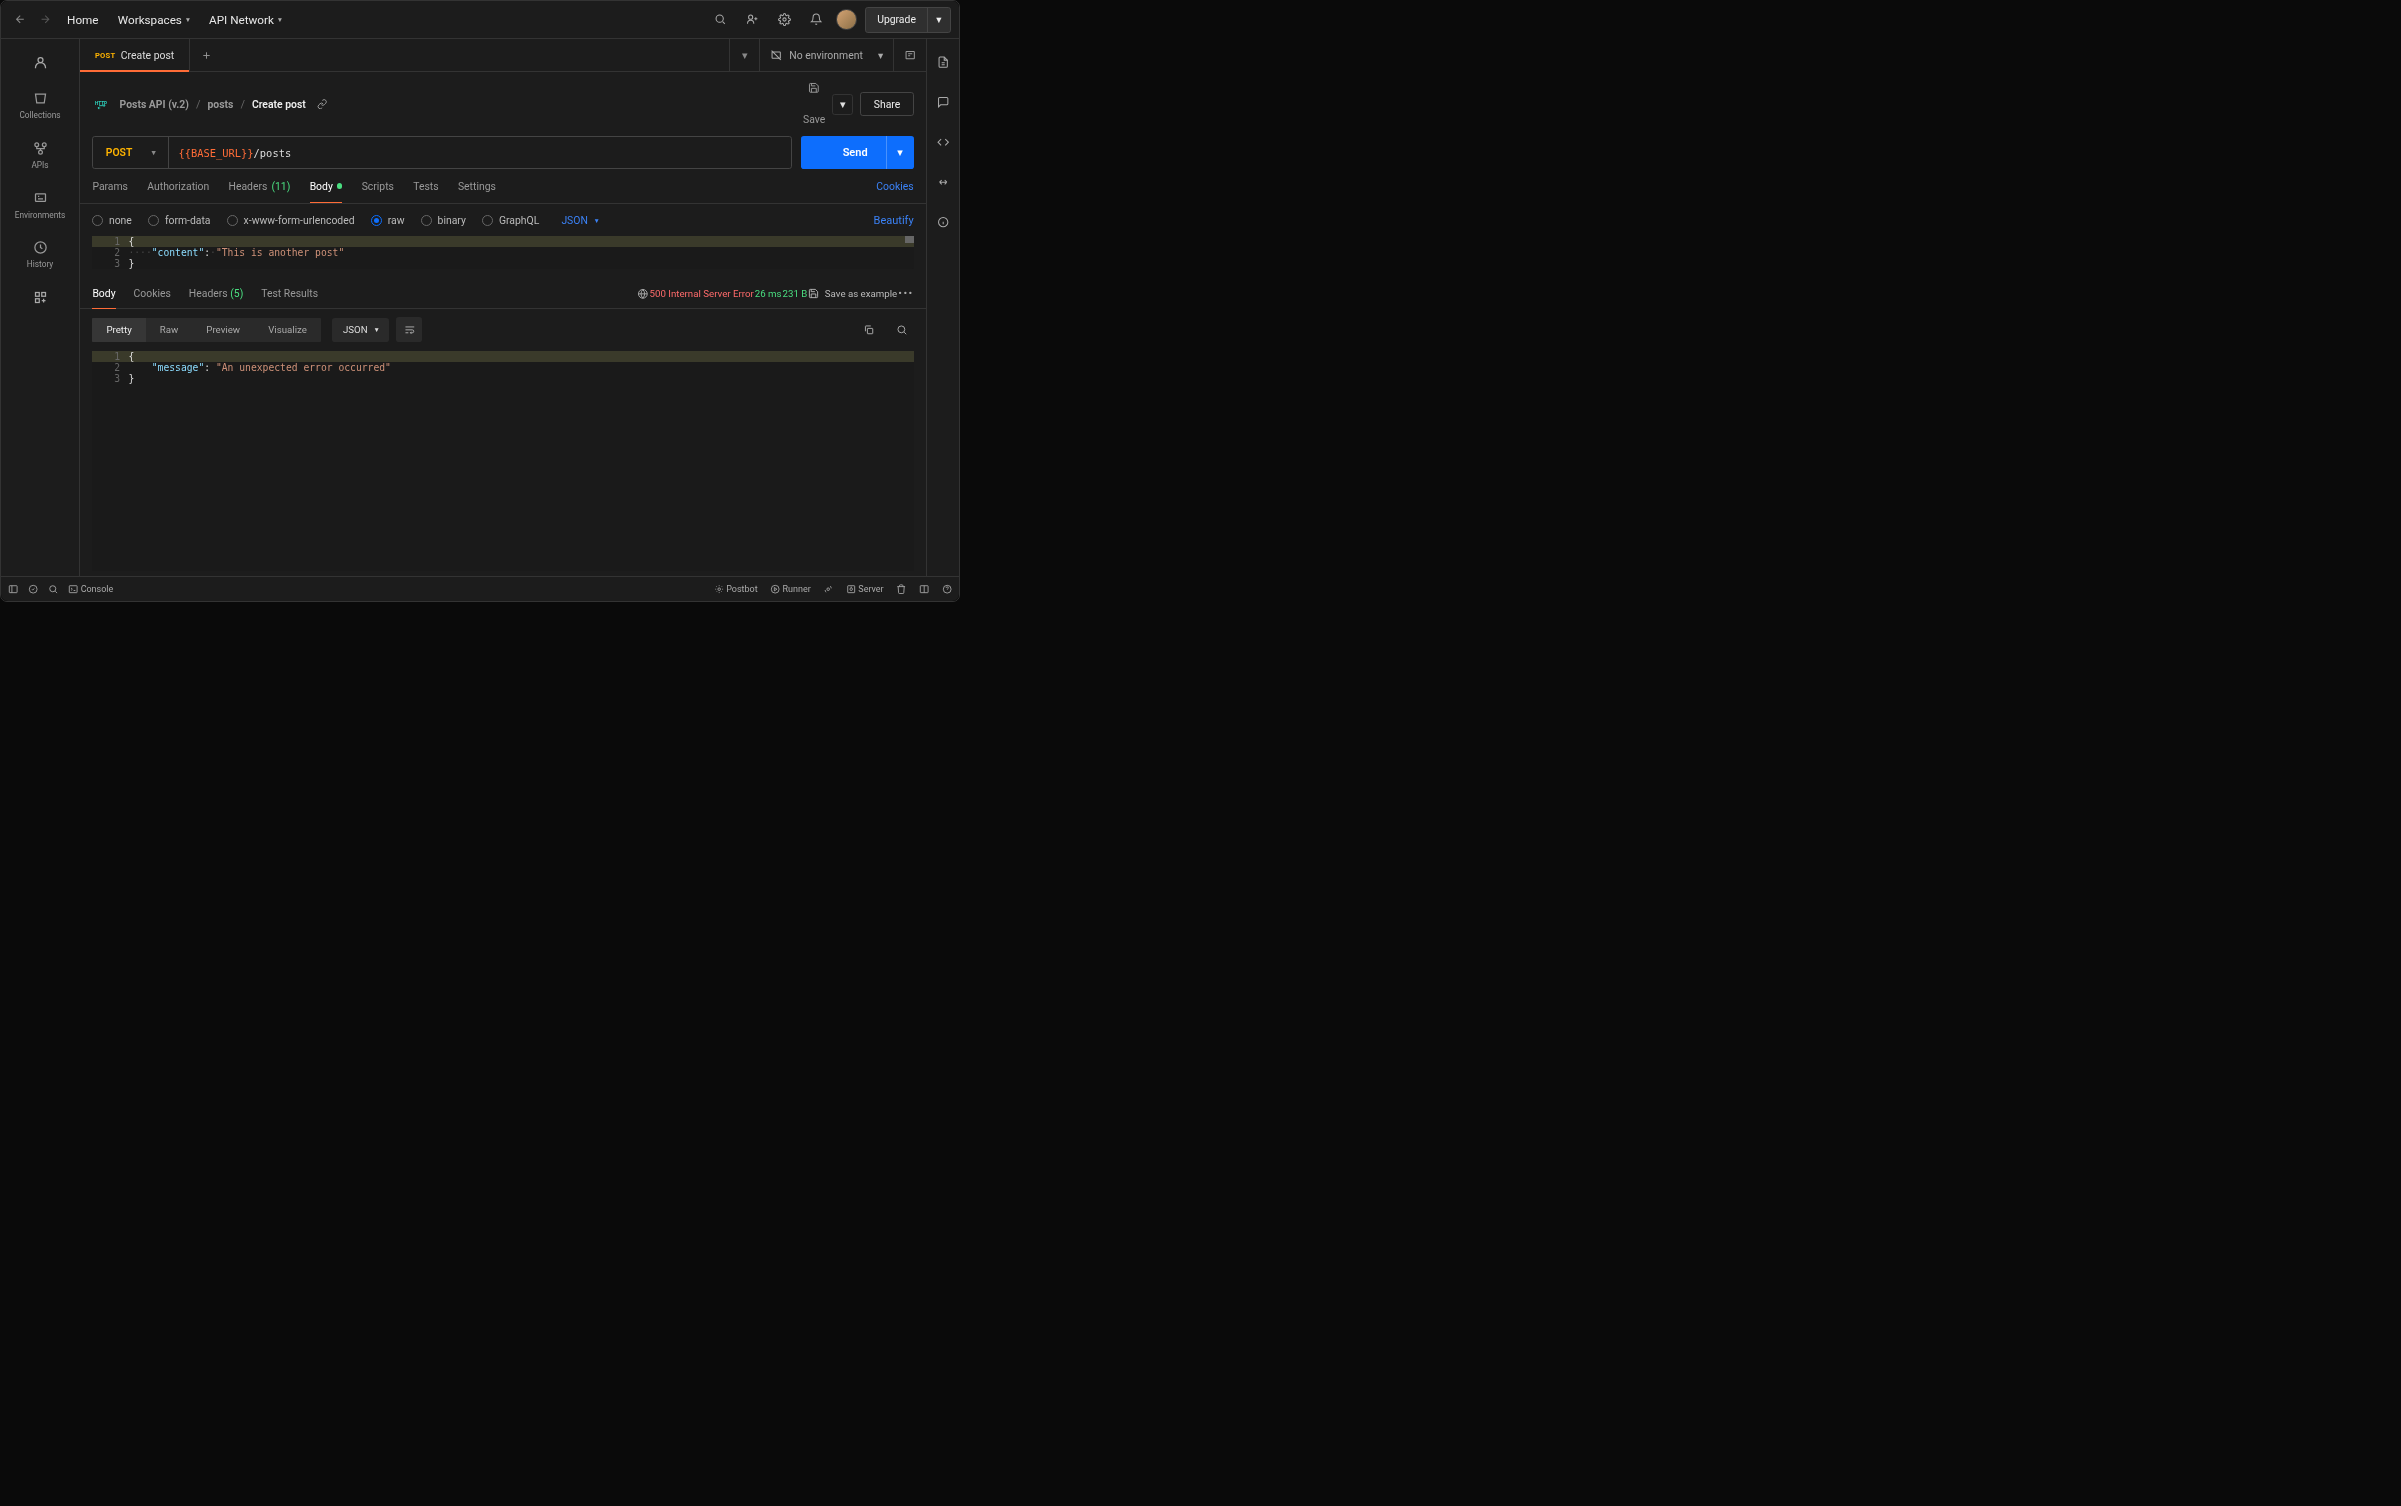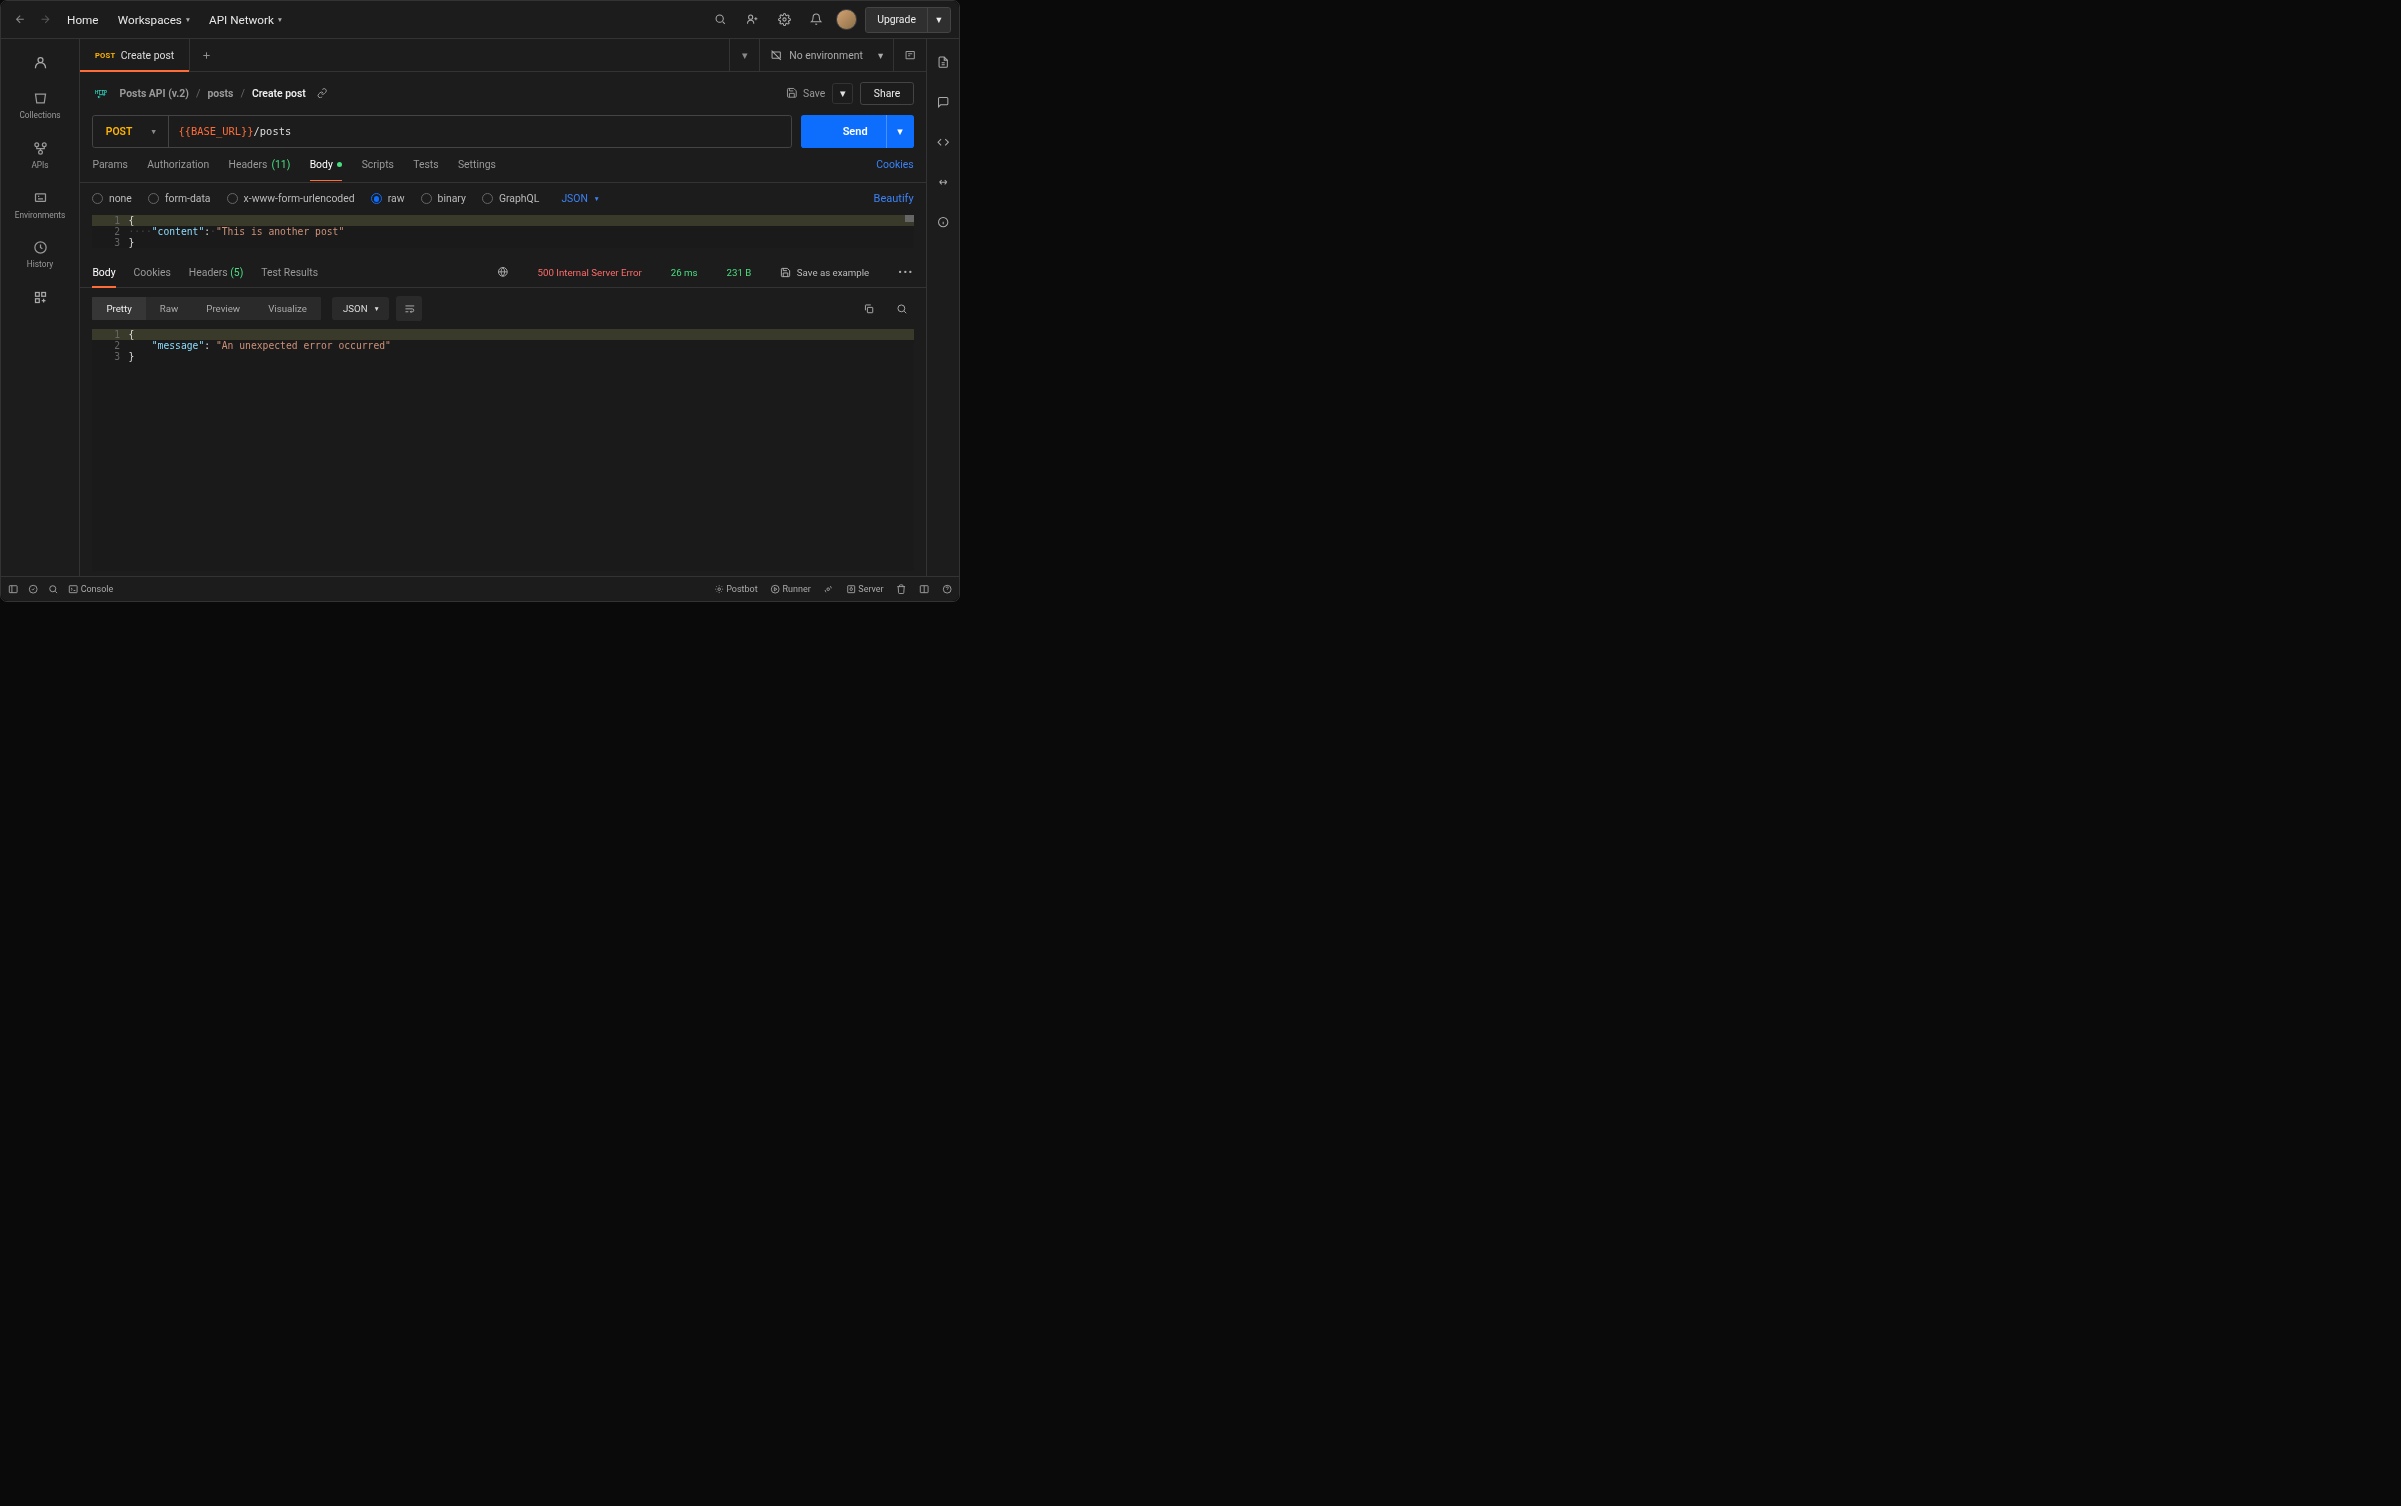--- a/index.html
+++ b/index.html
@@ -72,21 +72,21 @@
 .env-box .chev { margin-left: 8.3px; }
 .env-extra { width: 33px; display: flex; align-items: center; justify-content: center; border-left: 0.7px solid #333; color: #999; }
 
 
 .crumb-row { display: flex; align-items: center; padding: 9.7px 12.4px; gap: 7px; }
 .http-badge { font-size: 7px; font-weight: 700; color: #2dd4bf; border: 0.7px solid transparent; padding: 0.7px 2.1px; }
 .crumb { color: #999; font-size: 10.4px; font-weight: bold; }
 .crumb.strong { color: #eee; font-weight: 600; }
 .crumb-sep { color: #666; }
 .crumb-actions { margin-left: auto; display: flex; align-items: center; gap: 7px; }
-.save-group { display: flex; align-items: center; gap: 5px; color: #999; font-size: 10.4px; cursor: pointer; }
+.save-group { display: flex; align-items: center; gap: 20px; color: #999; font-size: 10.4px; cursor: pointer; flex-direction: column; }
 .save-caret { border: 0.7px solid #333; border-radius: 2.8px; width: 21px; height: 21px; display:flex; align-items:center; justify-content:center; }
 .share-btn { border: 0.7px solid #444; border-radius: 2.8px; padding: 4.1px 12.4px; font-size: 10.4px; color: #eee; cursor: pointer; }
 
 
 .url-row { display: flex; padding: 0 12.4px; gap: 8.3px; }
 .url-bar { flex: 1; display: flex; border: 0.7px solid #444; border-radius: 2.8px; height: 33px; overflow: hidden; }
 .method-select { display: flex; align-items: center; gap: 19.3px; padding: 0 12.4px; border-right: 0.7px solid #444; color: #ffb400; font-weight: 600; font-size: 10.4px; cursor: pointer; }
 .url-input { flex: 1; display: flex; align-items: center; padding: 0 9.7px; font-family: Menlo, monospace; font-size: 10.4px; }
 .url-var { color: #ff6c37; }
 .url-path { color: #ddd; }
@@ -123,21 +123,21 @@
 .tok-str { color: #ce9178; }
 .tok-ws { color: #444; }
 .editor .scroll-ind { position: absolute; right: 0; top: 0; width: 8.3px; height: 7px; background: #666; }
 
 
 .resp-section { margin-top: 9.7px; display: flex; flex-direction: column; flex: 1; }
 .resp-tabs { display: flex; align-items: center; padding: 0 12.4px; gap: 18px; height: 30px; border-bottom: 0.7px solid #333; }
 .resp-tab { color: #999; font-size: 10.4px; cursor: pointer; position: relative; padding-bottom: 8.3px; padding-top: 8.3px; }
 .resp-tab.active { color: #fff; }
 .resp-tab.active::after { content: ""; position: absolute; left: 0; right: 0; bottom: -0.7px; height: 1.4px; background: #ff6c37; }
-.resp-meta { margin-left: auto; display: flex; align-items: center; gap: 29px; font-size: 9.7px; }
+.resp-meta { margin-left: auto; display: flex; align-items: center; gap: 1px; font-size: 9.7px; }
 .status-err { color: #ff6b6b; }
 .stat-g { color: #4ade80; }
 .save-example { color: #bbb; display: flex; align-items: center; gap: 5.5px; cursor: pointer; }
 
 
 .resp-toolbar { display: flex; align-items: center; padding: 8.3px 12.4px; gap: 7px; }
 .seg-group { display: flex; background: #2a2a2a; border-radius: 1px; overflow: hidden; }
 .seg { padding: 6.2px 14px; font-size: 9.7px; color: #aaa; cursor: pointer; }
 .seg.active { background: #363636; color: #eee; }
 .json-box { display: flex; align-items: center; gap: 7px; background: #2a2a2a; border-radius: 2.8px; padding: 6.2px 11px; font-size: 9.7px; color: #ddd; cursor: pointer; margin-left: 4.1px; }

